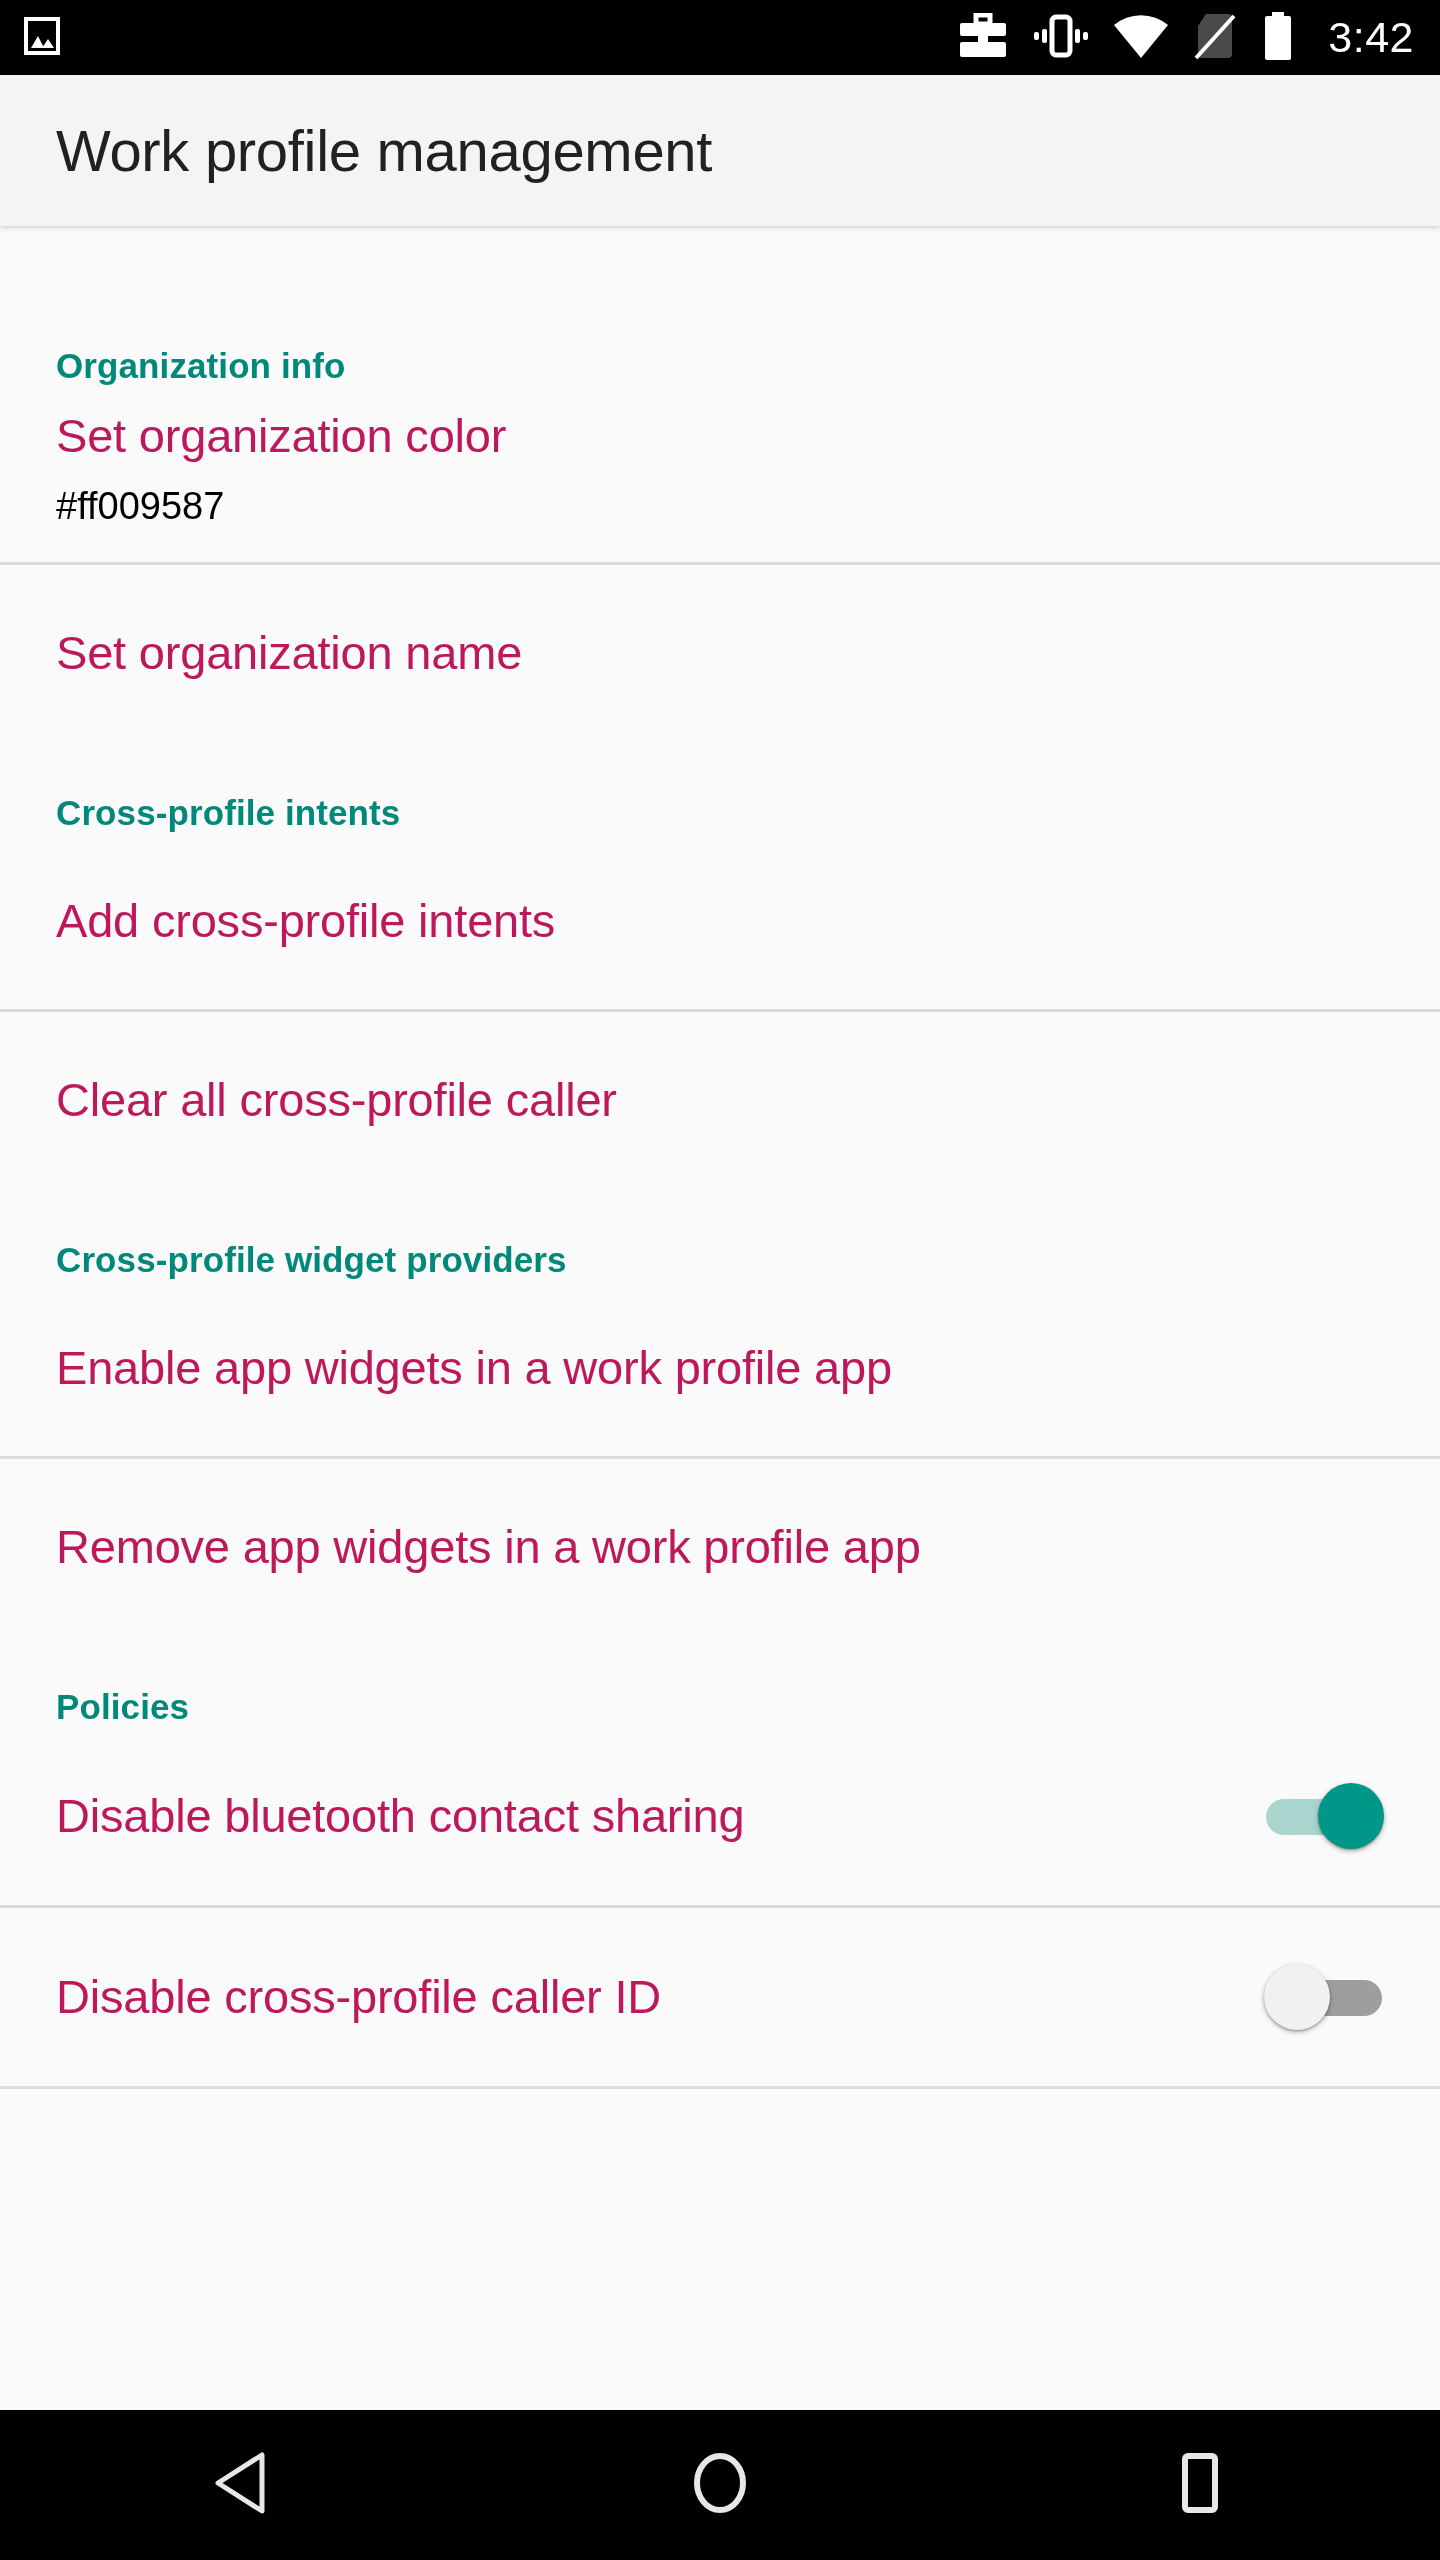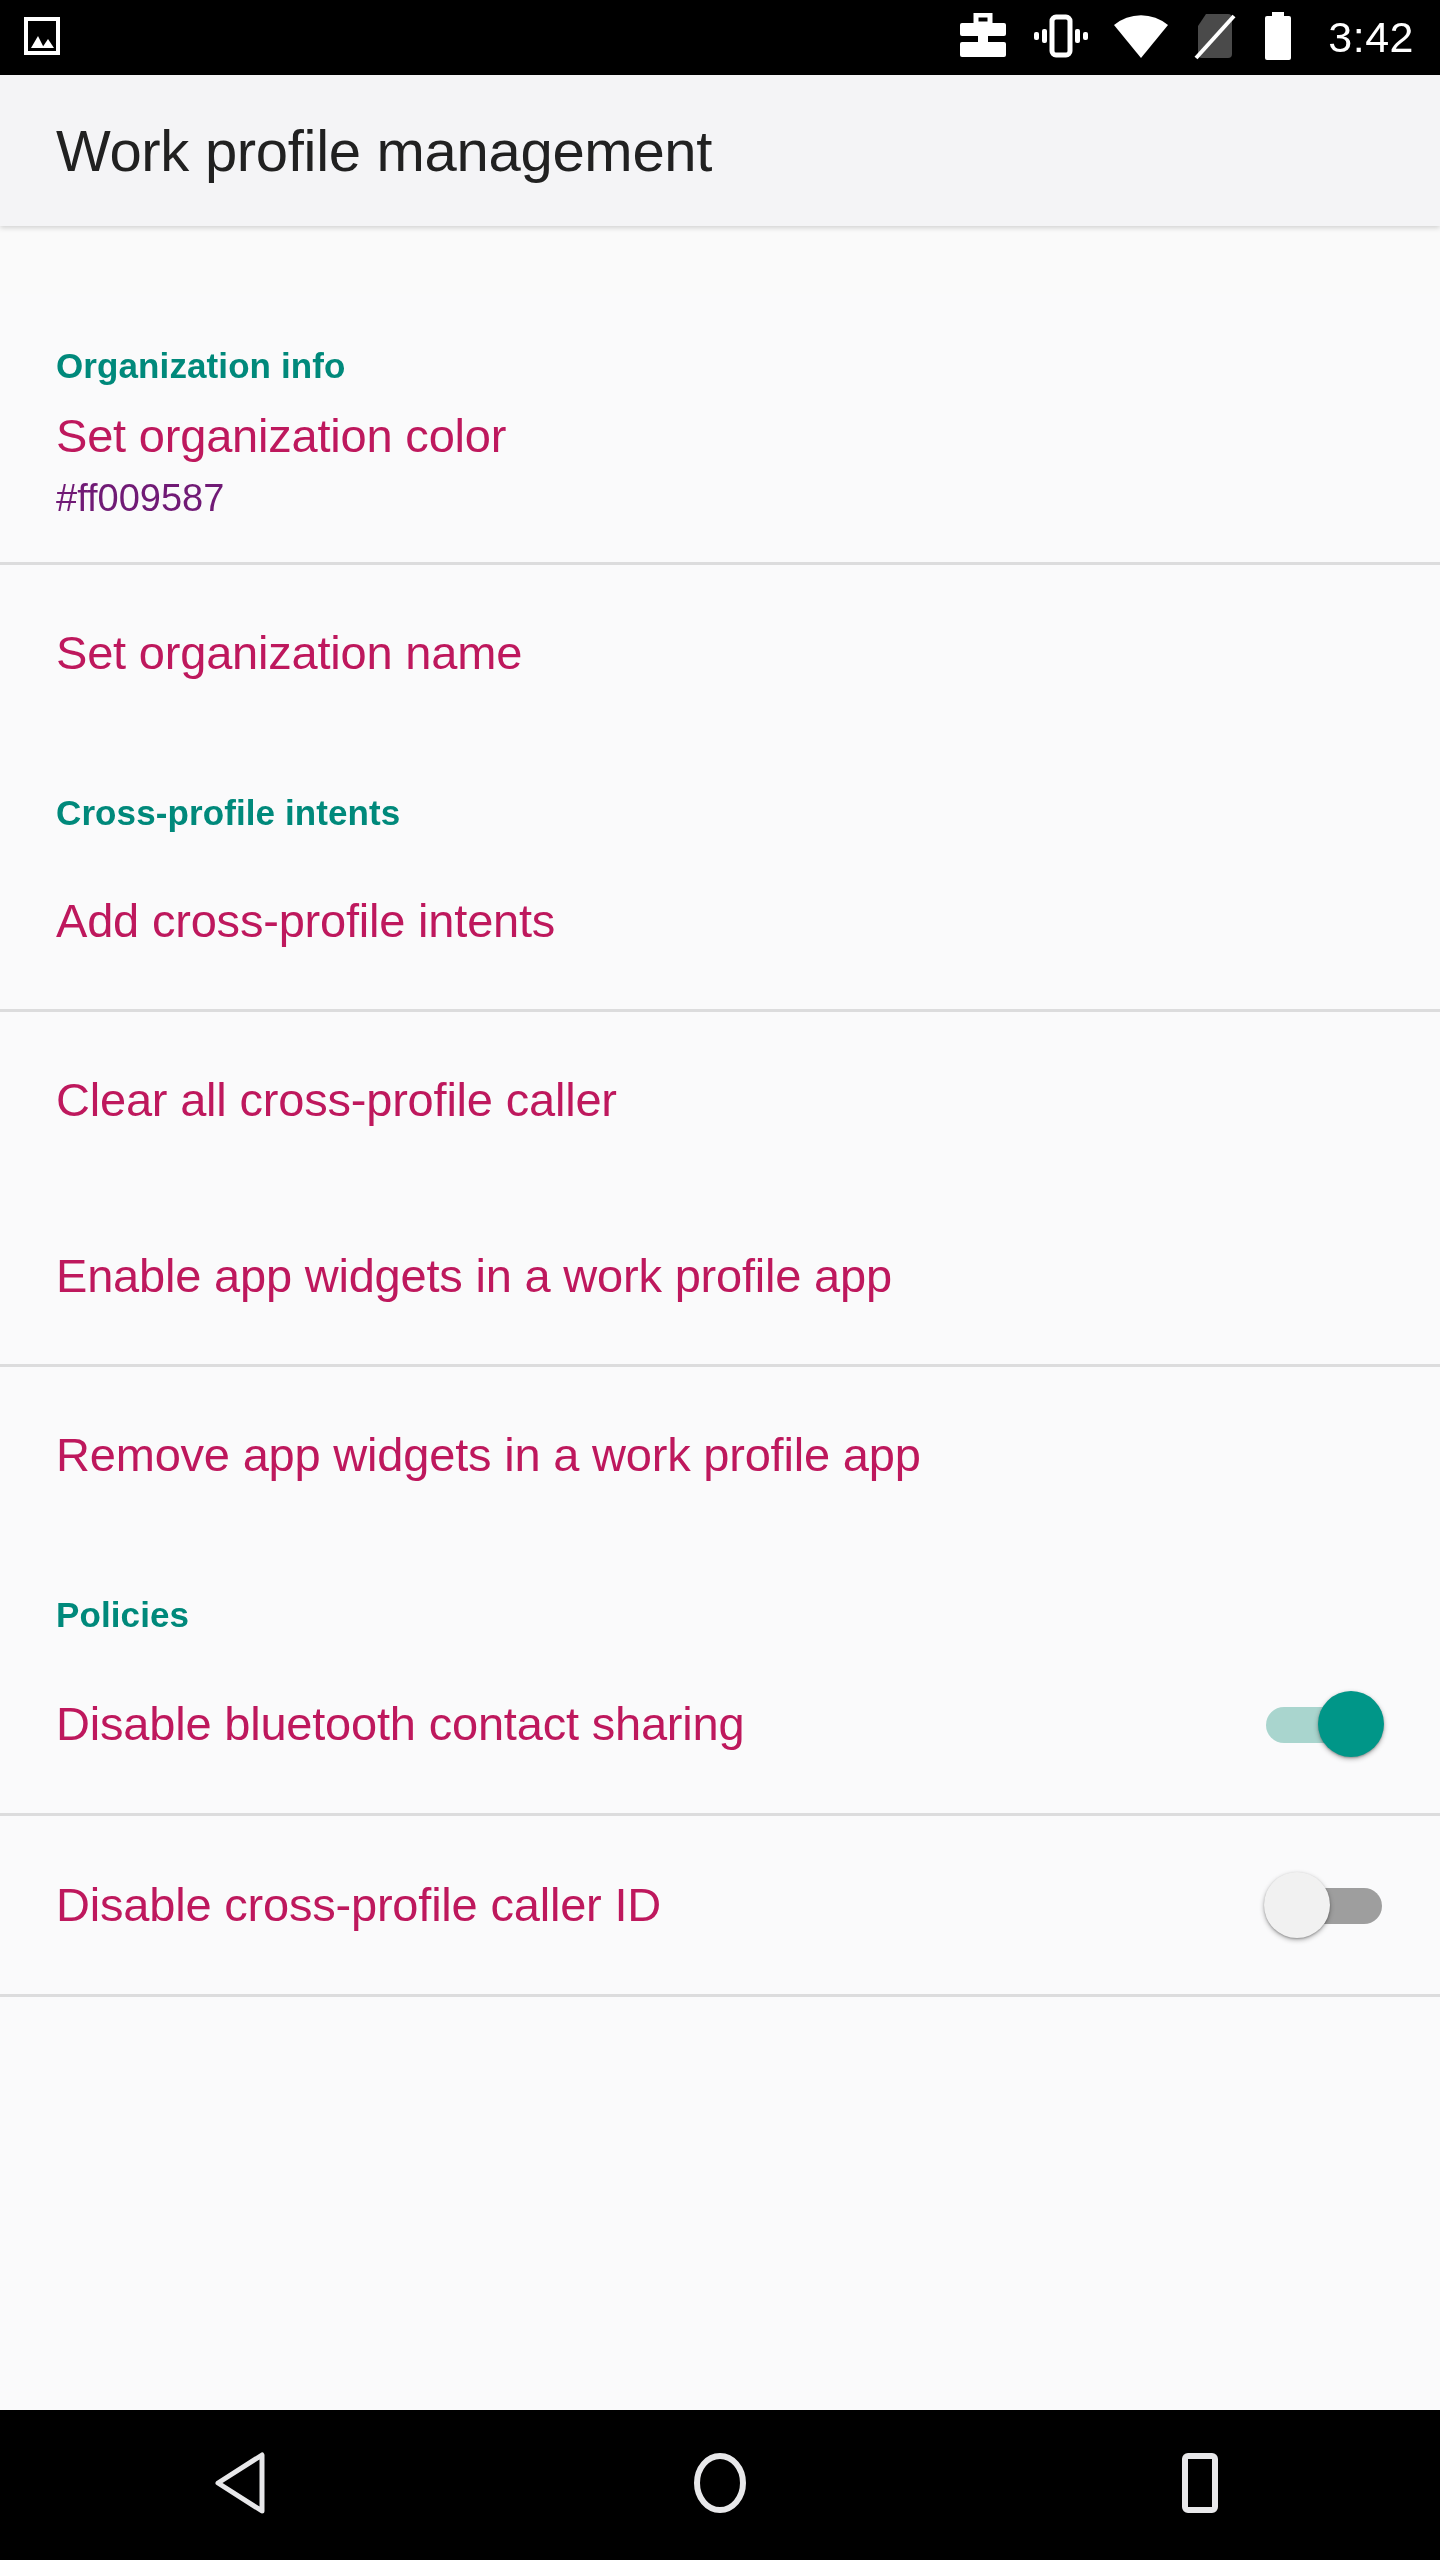--- a/index.html
+++ b/index.html
@@ -54,21 +54,21 @@
     padding:0 56px;
     min-height:150px;
     display:flex; align-items:center;
     position:relative;
   }
   .row-texts { display:flex; flex-direction:column; justify-content:center; flex:1; }
   .row-title {
     font-size:47px; color:#be185d; font-weight:400; line-height:1.18; letter-spacing:-0.2px;
   }
   .row-summary {
-    font-size:38px; color:#701a75; margin-top:14px; line-height:1.15;
+    font-size:38px; color:#000000; margin-top:22px; line-height:1.15;
   }
   .divider { height:3px; background:#dcdcdd; width:100%; }
 
   
   .row.two-line { min-height:176px; align-items:flex-start; padding-top:22px; }
   .row.tall { min-height:176px;justify-content:center; }
   .row.policy { min-height:178px; }
 
   
   .switch { position:relative; width:120px; height:66px; flex:0 0 auto; margin-left:20px; }
@@ -176,20 +176,21 @@
       </div>
     </div>
     <div class="divider"></div>
 
     <div class="row tall">
       <div class="row-texts">
         <div class="row-title">Clear all cross-profile caller</div>
       </div>
     </div>
 
+    <div class="section-header">Cross-profile widget providers</div>
 
     <div class="row tall">
       <div class="row-texts">
         <div class="row-title">Enable app widgets in a work profile app</div>
       </div>
     </div>
     <div class="divider"></div>
 
     <div class="row tall">
       <div class="row-texts">

